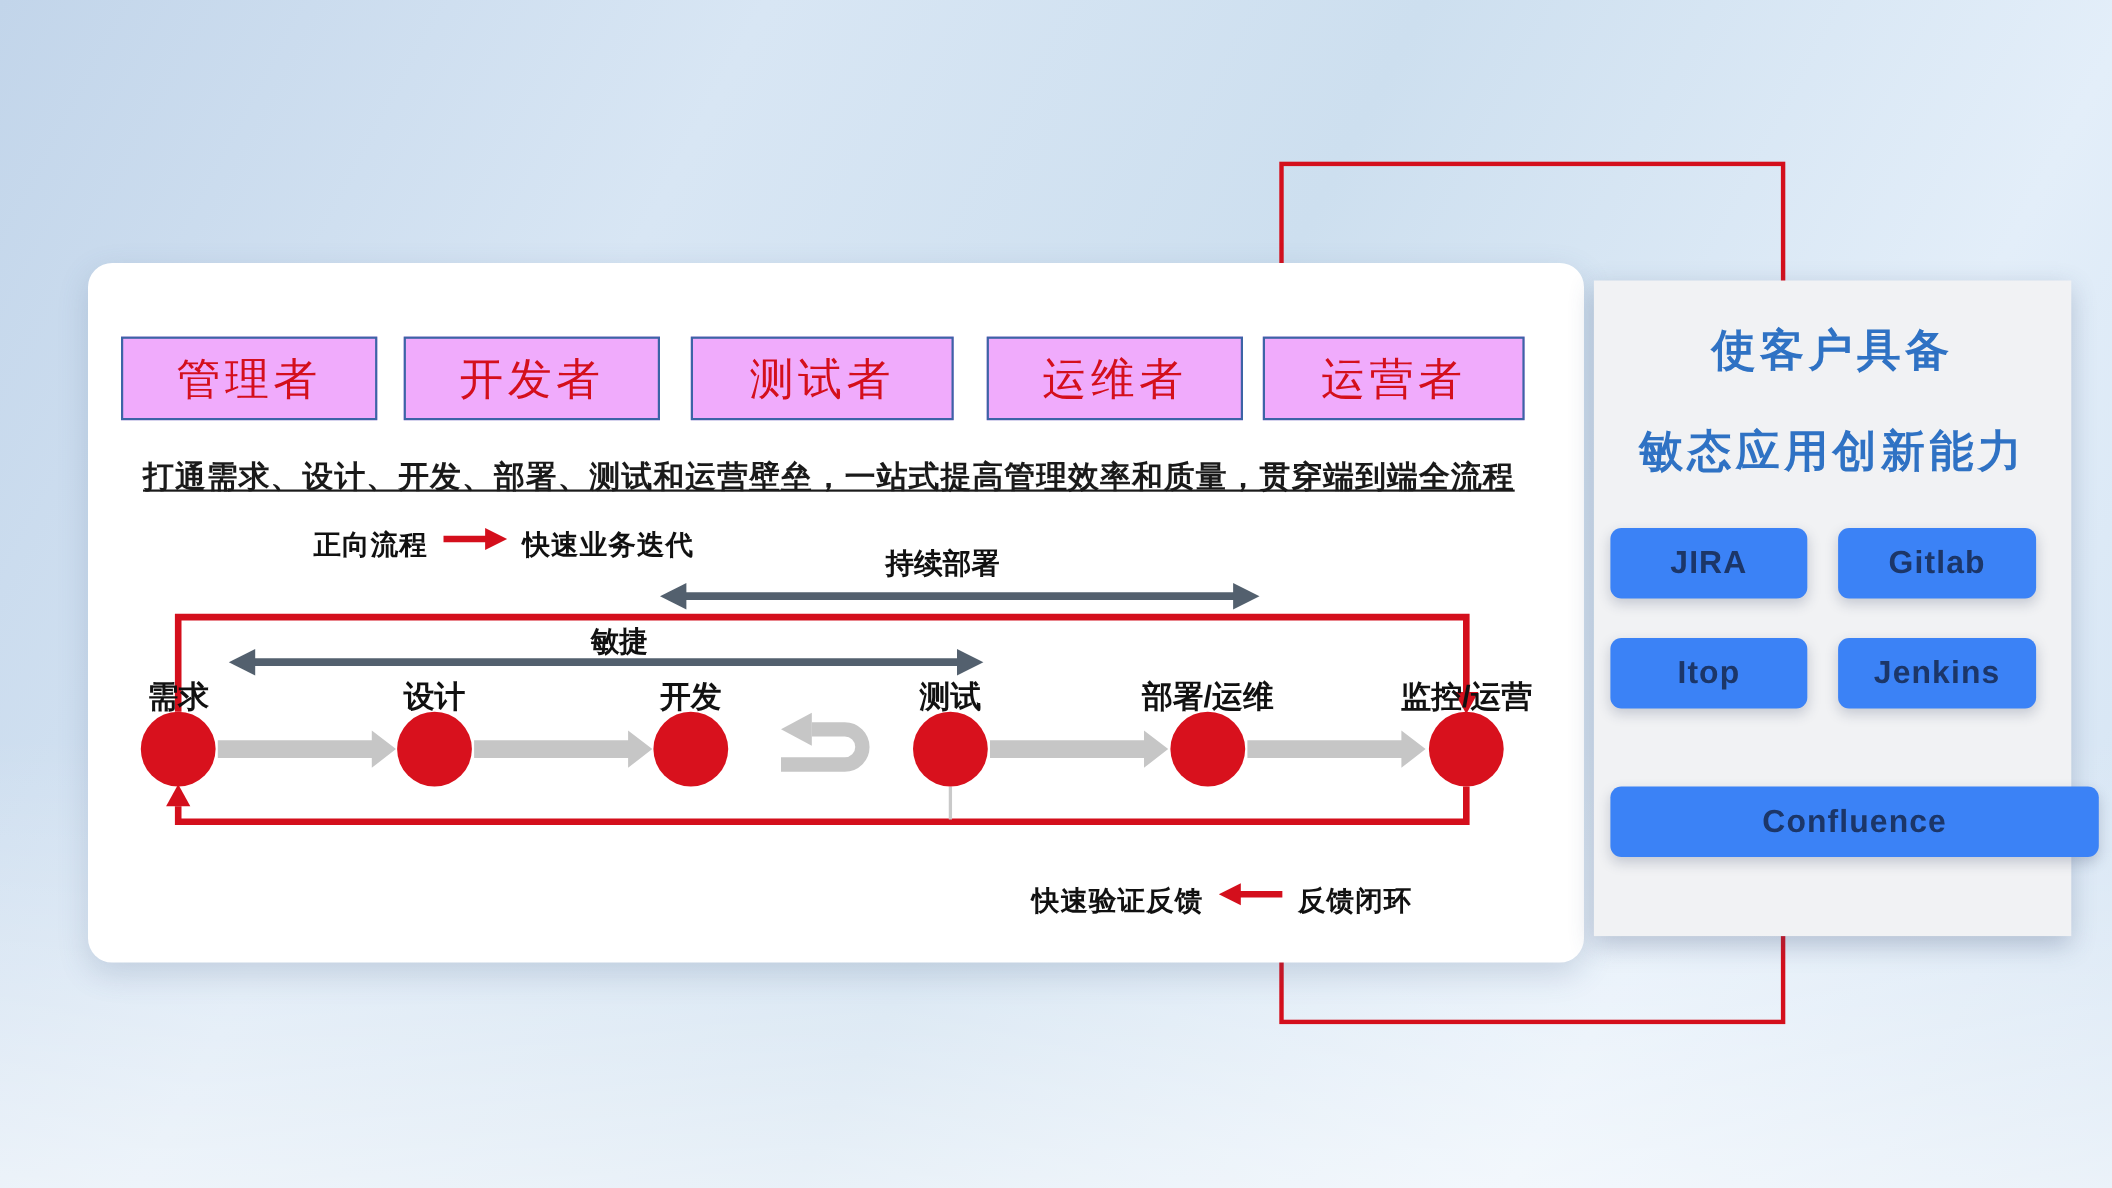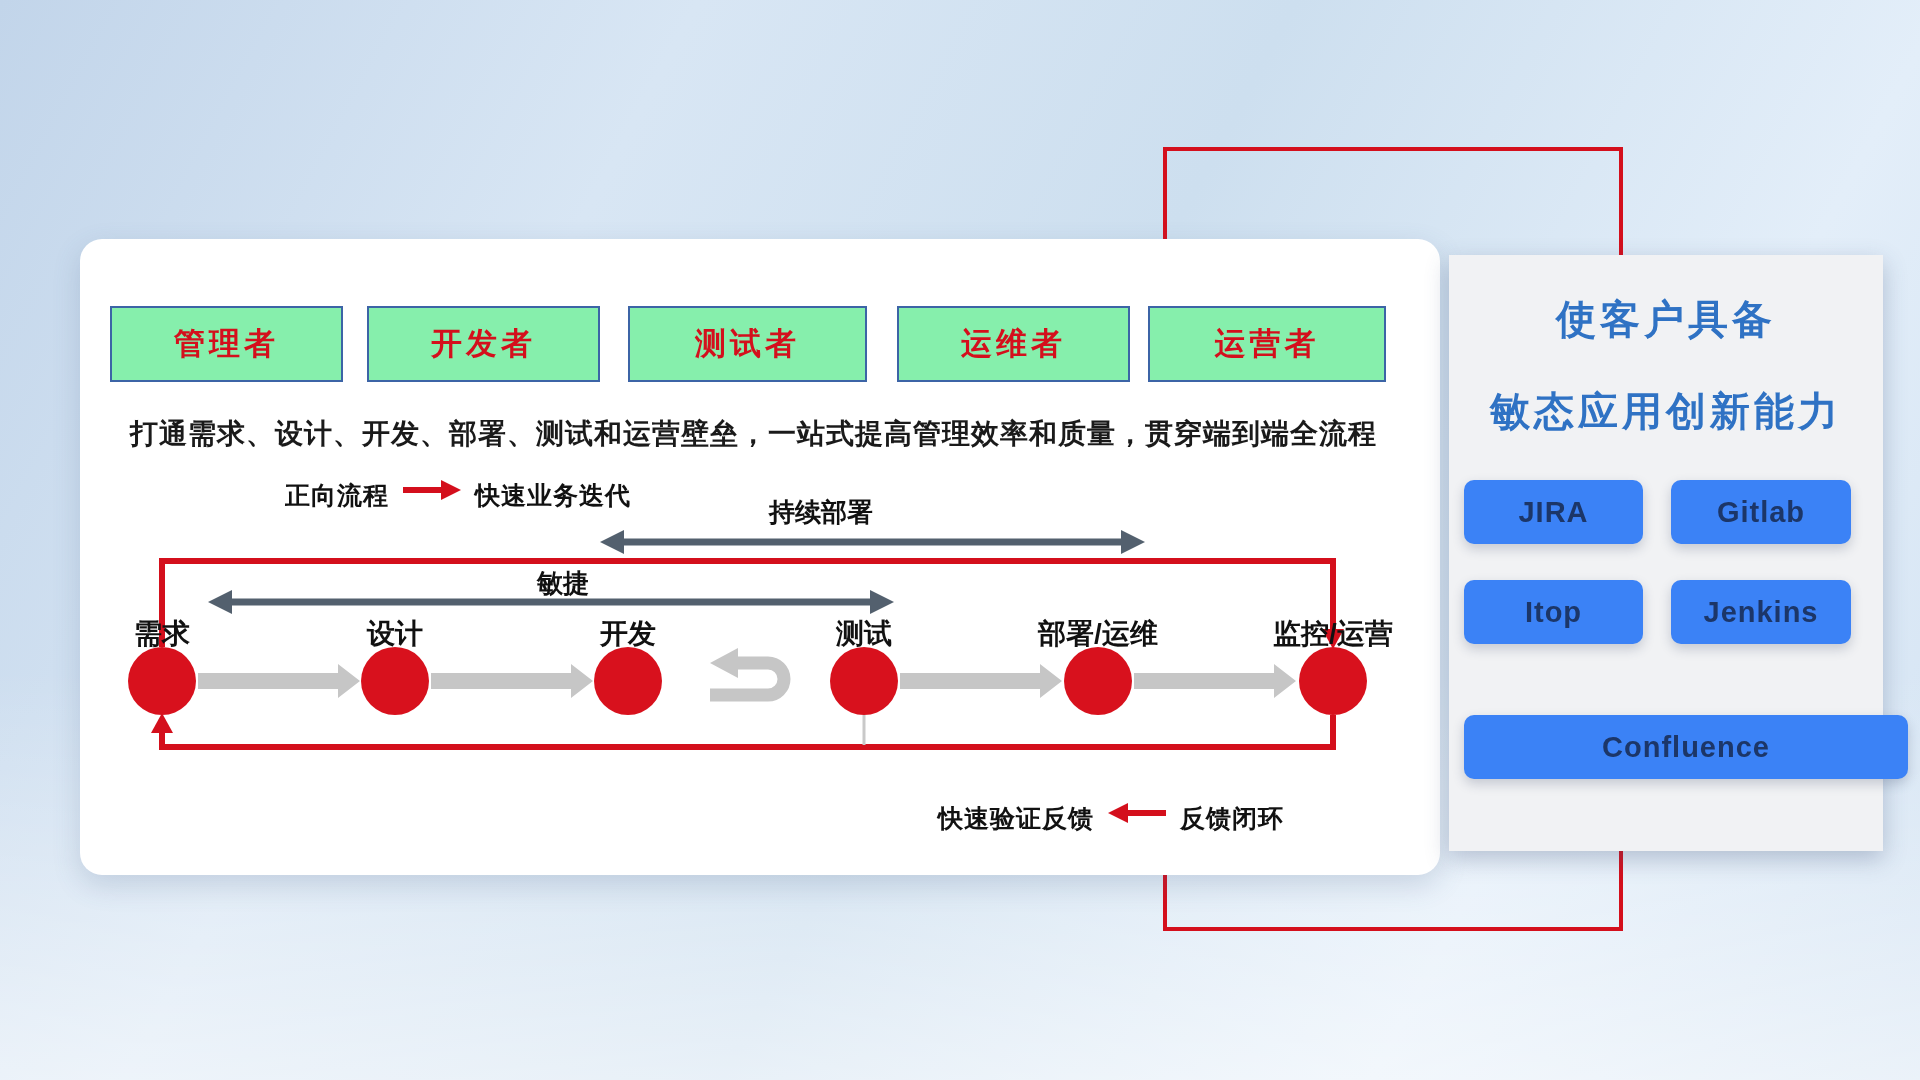--- a/index.html
+++ b/index.html
@@ -25,47 +25,48 @@
     left: 80px; top: 239px; width: 1360px; height: 636px;
     background: #ffffff;
     border-radius: 22px;
     box-shadow: 0 10px 28px rgba(70, 95, 135, 0.20);
     z-index: 2;
   }
 
   
   .role-box {
     top: 67px; height: 76px;
-    background: #86efac;
+    background: #f0abfc;
     border: 2px solid #3c64a6;
     display: flex; align-items: center; justify-content: center;
-    color: #d40f1c; font-weight: bold; font-size: 31px; letter-spacing: 4px;
+    color: #d40f1c; font-weight: normal; font-size: 40px; letter-spacing: 4px;
   }
   .role-0 { left: 30px;   width: 233px; }
   .role-1 { left: 287px;  width: 233px; }
   .role-2 { left: 548px;  width: 239px; text-align: center; }
   .role-3 { left: 817px;  width: 233px; }
   .role-4 { left: 1068px; width: 238px; }
 
   .subtitle {
     top: 176px; left: 50px; width: 1270px;
     font-size: 28px; font-weight: bold; color: #1a1a1a; letter-spacing: 1px;
     white-space: nowrap;
+    text-decoration: underline;
   }
 
   .legend { display: flex; align-items: flex-start; gap: 14px; }
   .legend-forward  { top: 240px; left: 205px; }
   .legend-feedback { top: 563px; left: 858px; }
   .legend-text { font-size: 25px; font-weight: bold; color: #111; letter-spacing: 1px; }
 
   .span-label {
     width: 220px; text-align: center;
     font-size: 26px; font-weight: bold; color: #111;
   }
-  .label-cd    { top: 256px; left: 631px; }
+  .label-cd    { top: 256px; left: 667px; }
   .label-agile { top: 327px; left: 373px; }
 
   .stage-label {
     top: 376px; width: 180px; text-align: center;
     font-size: 28px; font-weight: bold; color: #111;
     white-space: nowrap;
   }
 
   .flow-svg { left: 0; top: 0; width: 1360px; height: 636px; }
 

